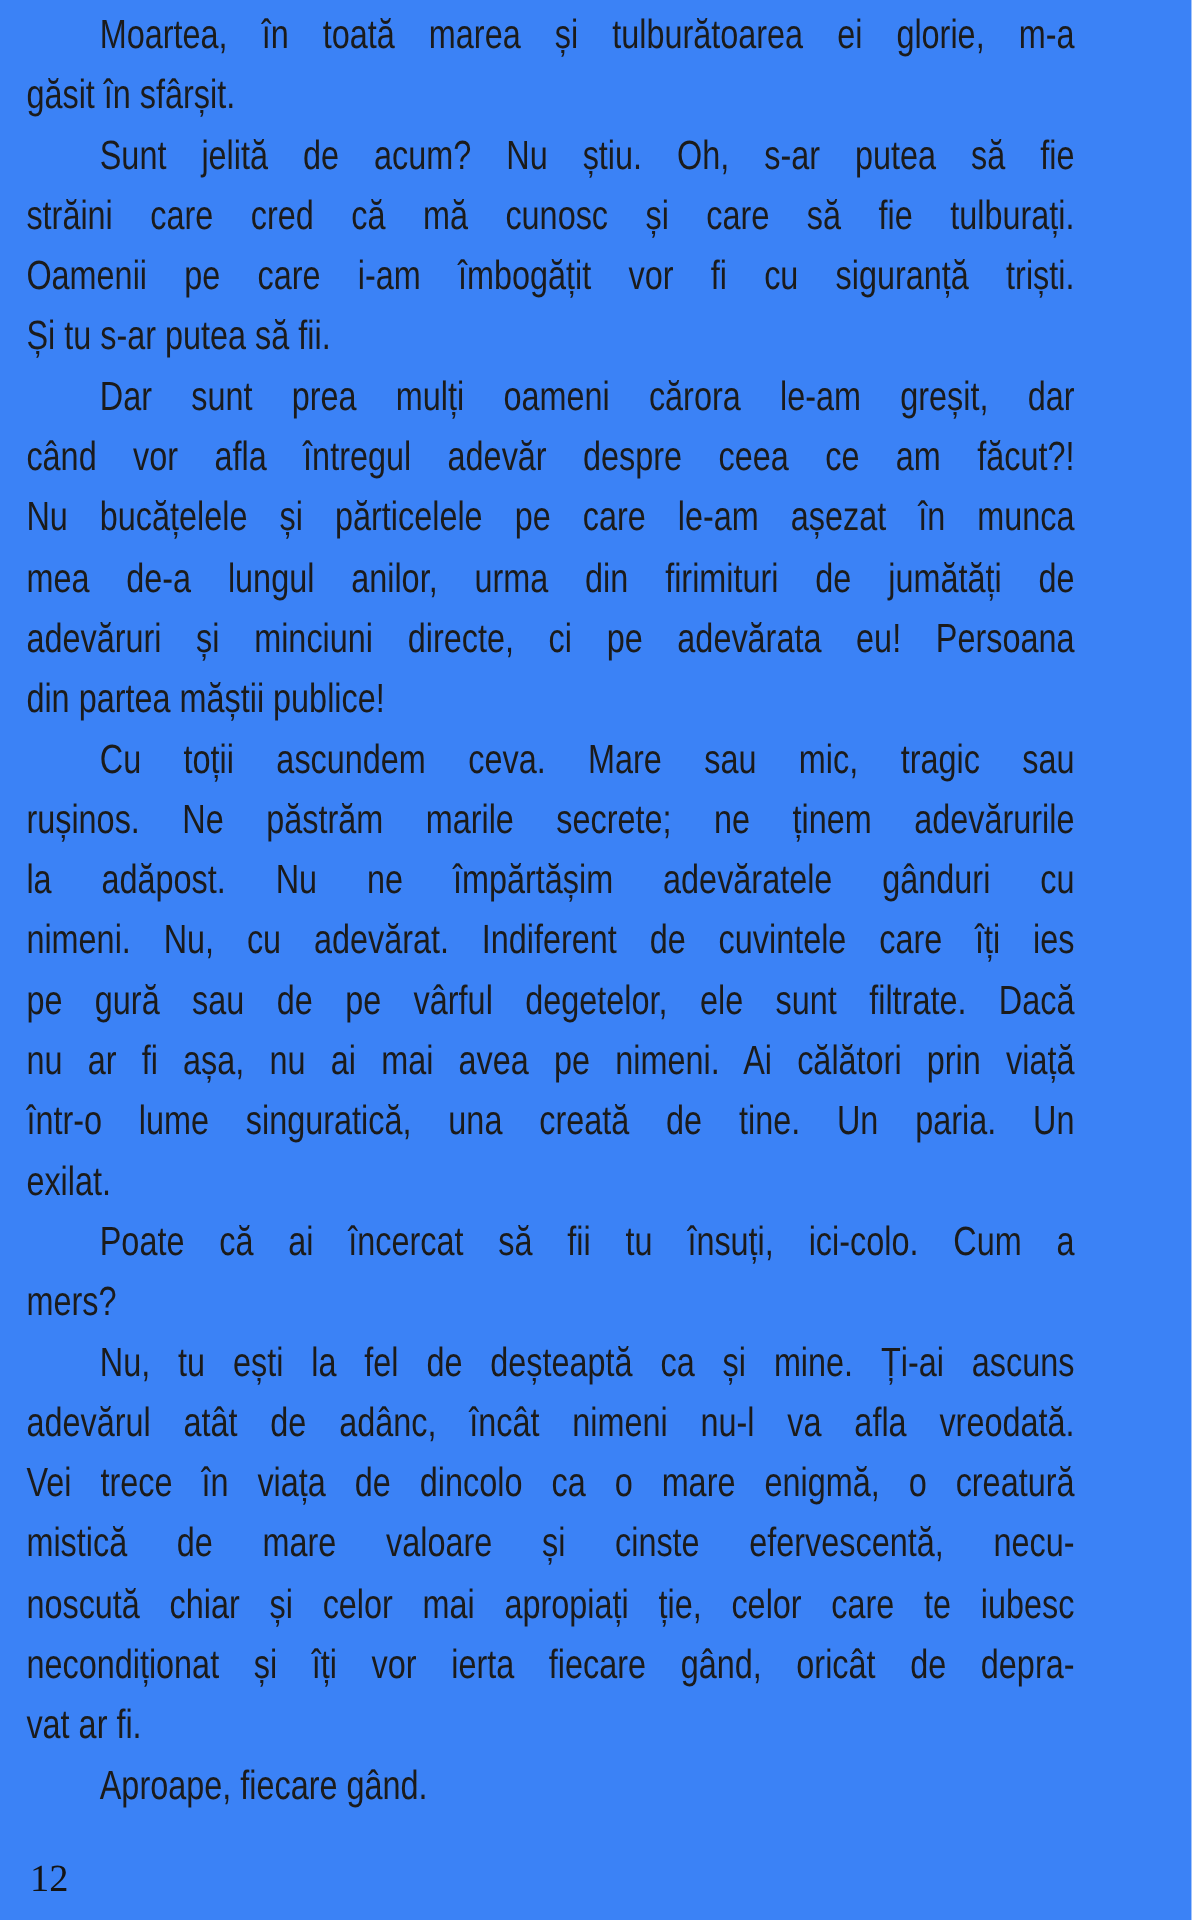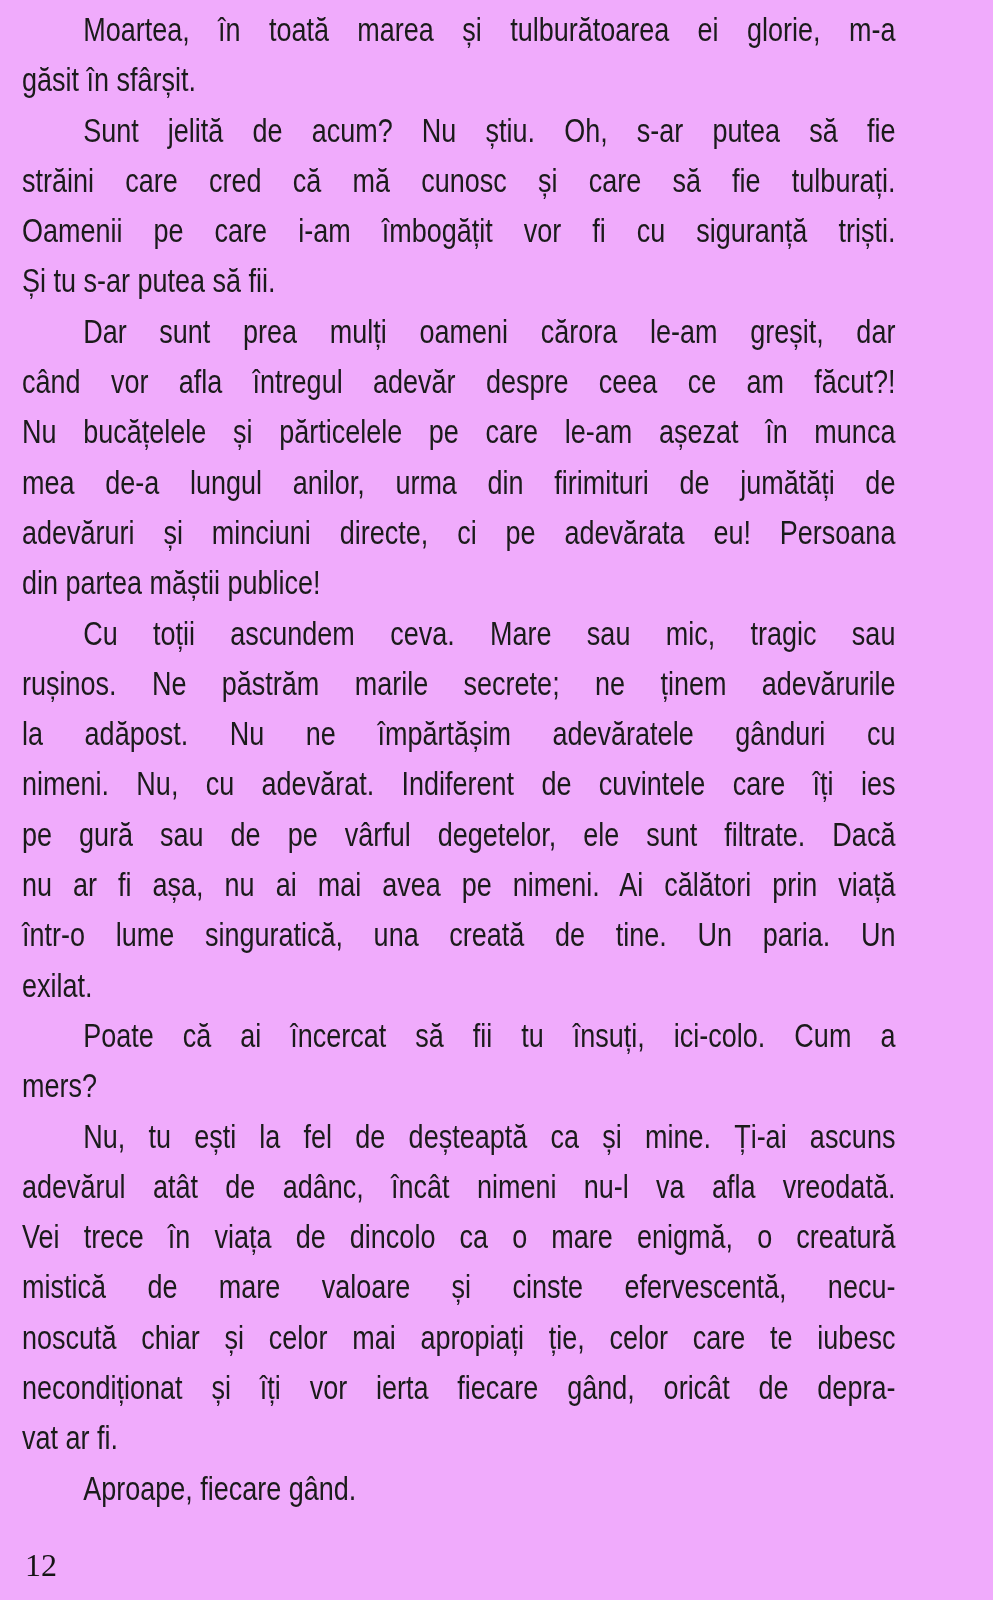--- a/index.html
+++ b/index.html
@@ -4,21 +4,21 @@
 <style>
   html, body {
     margin: 0;
     padding: 0;
     background: #ffffff;
   }
   .page {
     position: relative;
     width: 993px;
     height: 1600px;
-    background: #f0abfc;
+    background: #3b82f6;
     overflow: hidden;
     color: #1b1b1b;
     font-family: "Liberation Sans", "DejaVu Sans", sans-serif;
   }
   
   .text-block {
     position: absolute;
     left: 22px;
     top: 4px;
     width: 1100px;

